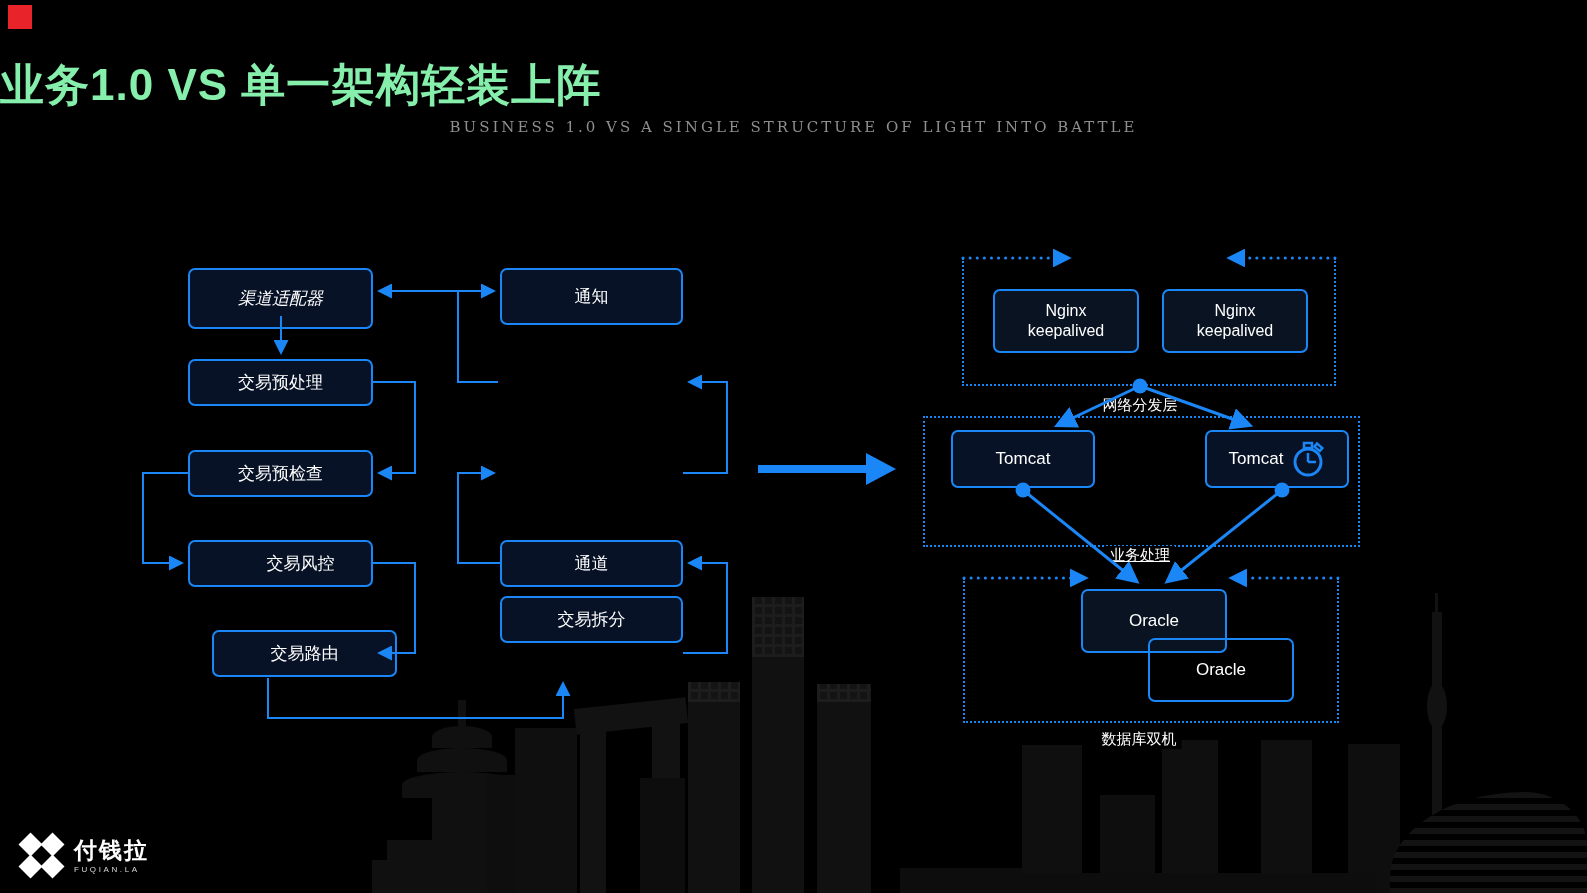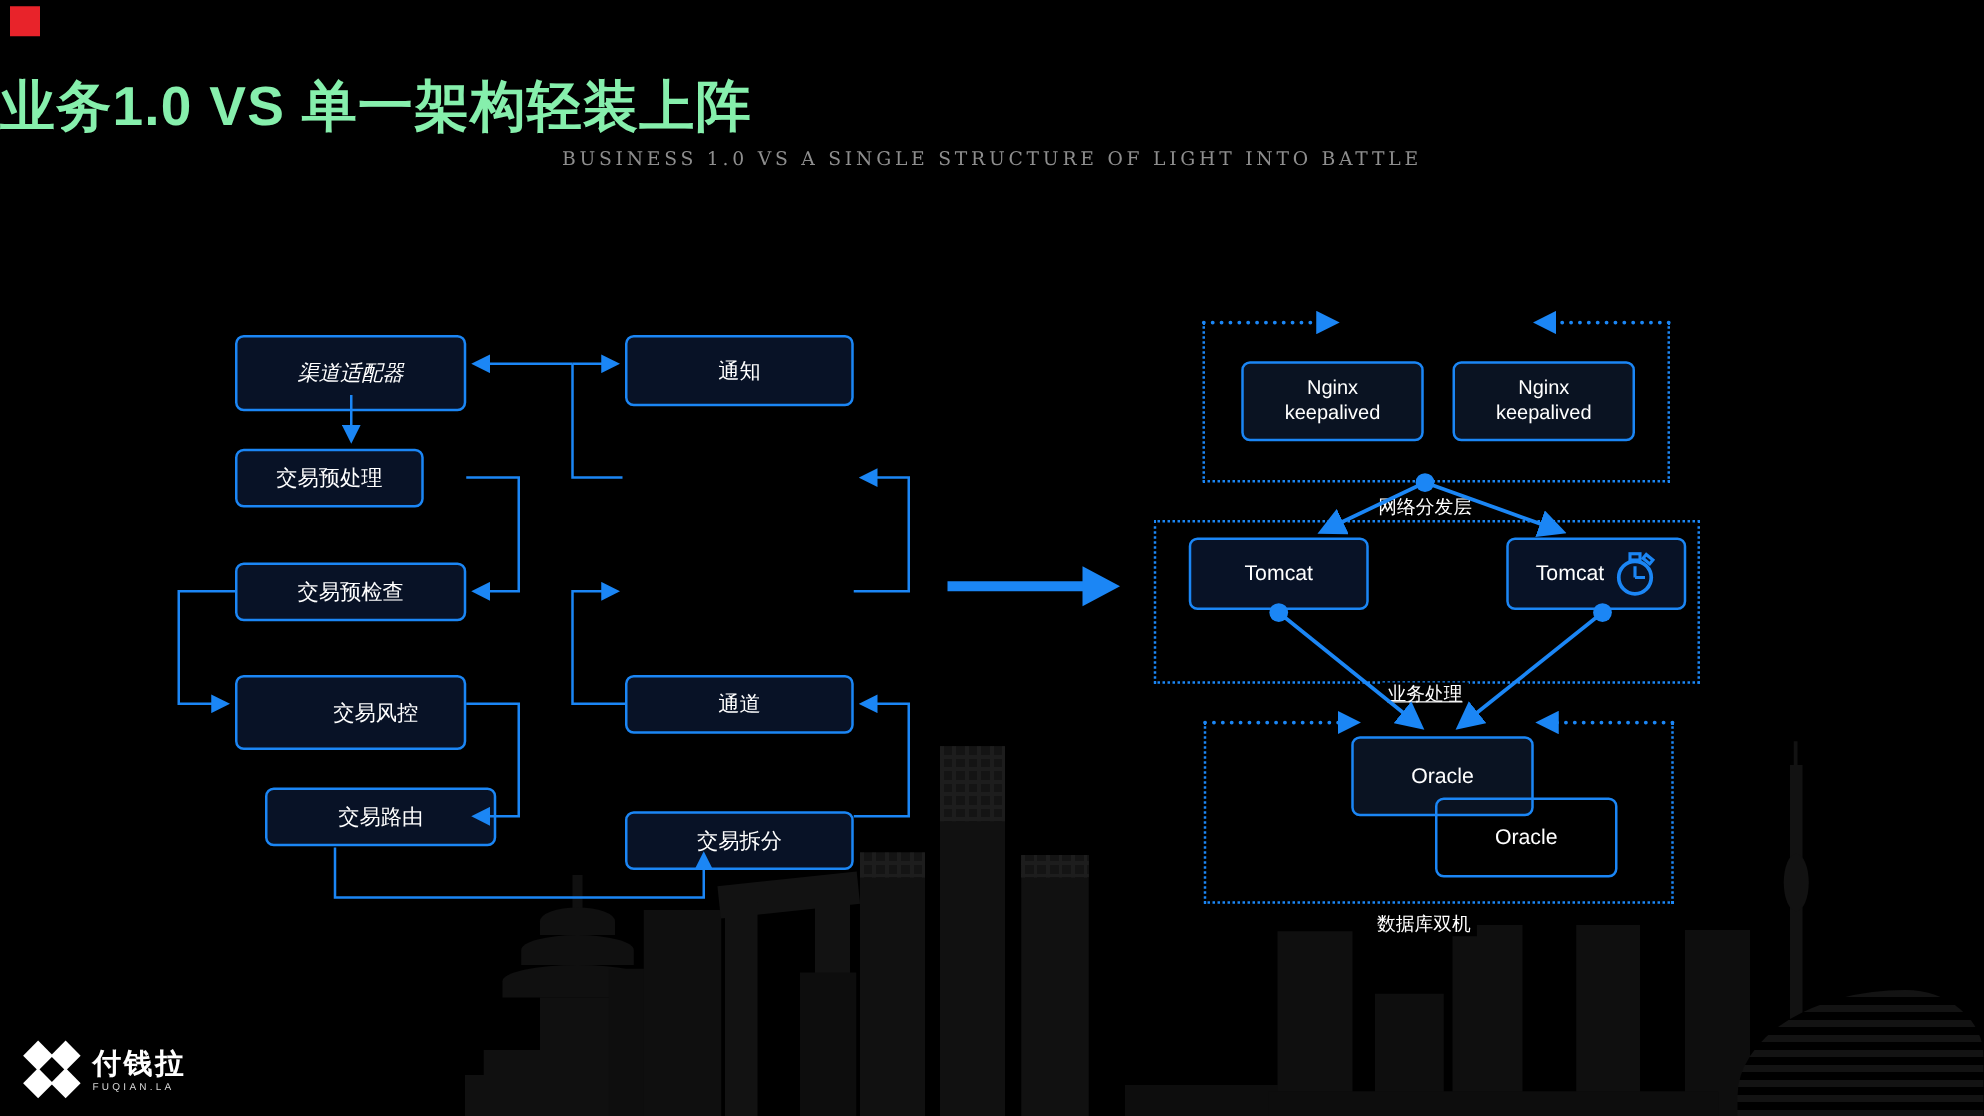--- a/index.html
+++ b/index.html
@@ -73,28 +73,28 @@
   <div class="sk" style="left:1015px;top:873px;width:360px;height:20px;background:#0d0d0d;"></div>
   <div class="sk" style="left:1435px;top:593px;width:3px;height:22px;background:#121212;"></div>
   <div class="sk" style="left:1432px;top:612px;width:10px;height:281px;background:#121212;"></div>
   <div class="sk" style="left:1427px;top:683px;width:20px;height:46px;border-radius:50%;background:#121212;"></div>
   <div class="dome" style="left:1390px;top:792px;width:197px;height:101px;"></div>
 
   <div class="title">业务1.0 VS 单一架构轻装上阵</div>
   <div class="subtitle">BUSINESS 1.0 VS A SINGLE STRUCTURE OF LIGHT INTO BATTLE</div>
 
   <div class="node" style="left:188px;top:268px;width:185px;height:61px;font-style:italic;">渠道适配器</div>
-  <div class="node" style="left:188px;top:359px;width:151px;height:47px;">交易预处理</div>
+  <div class="node" style="left:188px;top:359px;width:185px;height:47px;">交易预处理</div>
   <div class="node" style="left:188px;top:450px;width:185px;height:47px;">交易预检查</div>
-  <div class="node" style="left:188px;top:540px;width:185px;height:60px;padding-left:40px;">交易风控</div>
+  <div class="node" style="left:188px;top:540px;width:185px;height:47px;padding-left:40px;">交易风控</div>
   <div class="node" style="left:188px;top:630px;width:185px;height:47px;margin-left:24px;">交易路由</div>
 
   <div class="node" style="left:500px;top:268px;width:183px;height:57px;">通知</div>
   <div class="node" style="left:500px;top:540px;width:183px;height:47px;">通道</div>
-  <div class="node" style="left:500px;top:649px;width:183px;height:47px;">交易拆分</div>
+  <div class="node" style="left:500px;top:596px;width:183px;height:47px;">交易拆分</div>
 
   <div class="dotbox no-top" style="left:962px;top:258px;width:374px;height:128px;"></div>
   <div class="dotbox" style="left:923px;top:416px;width:437px;height:131px;"></div>
   <div class="dotbox no-top" style="left:963px;top:578px;width:376px;height:145px;"></div>
 
   <div class="node pre" style="left:993px;top:289px;width:146px;height:64px;background:#0a1322;">Nginx
 keepalived</div>
   <div class="node pre" style="left:1162px;top:289px;width:146px;height:64px;background:#0a1322;">Nginx
 keepalived</div>
 

